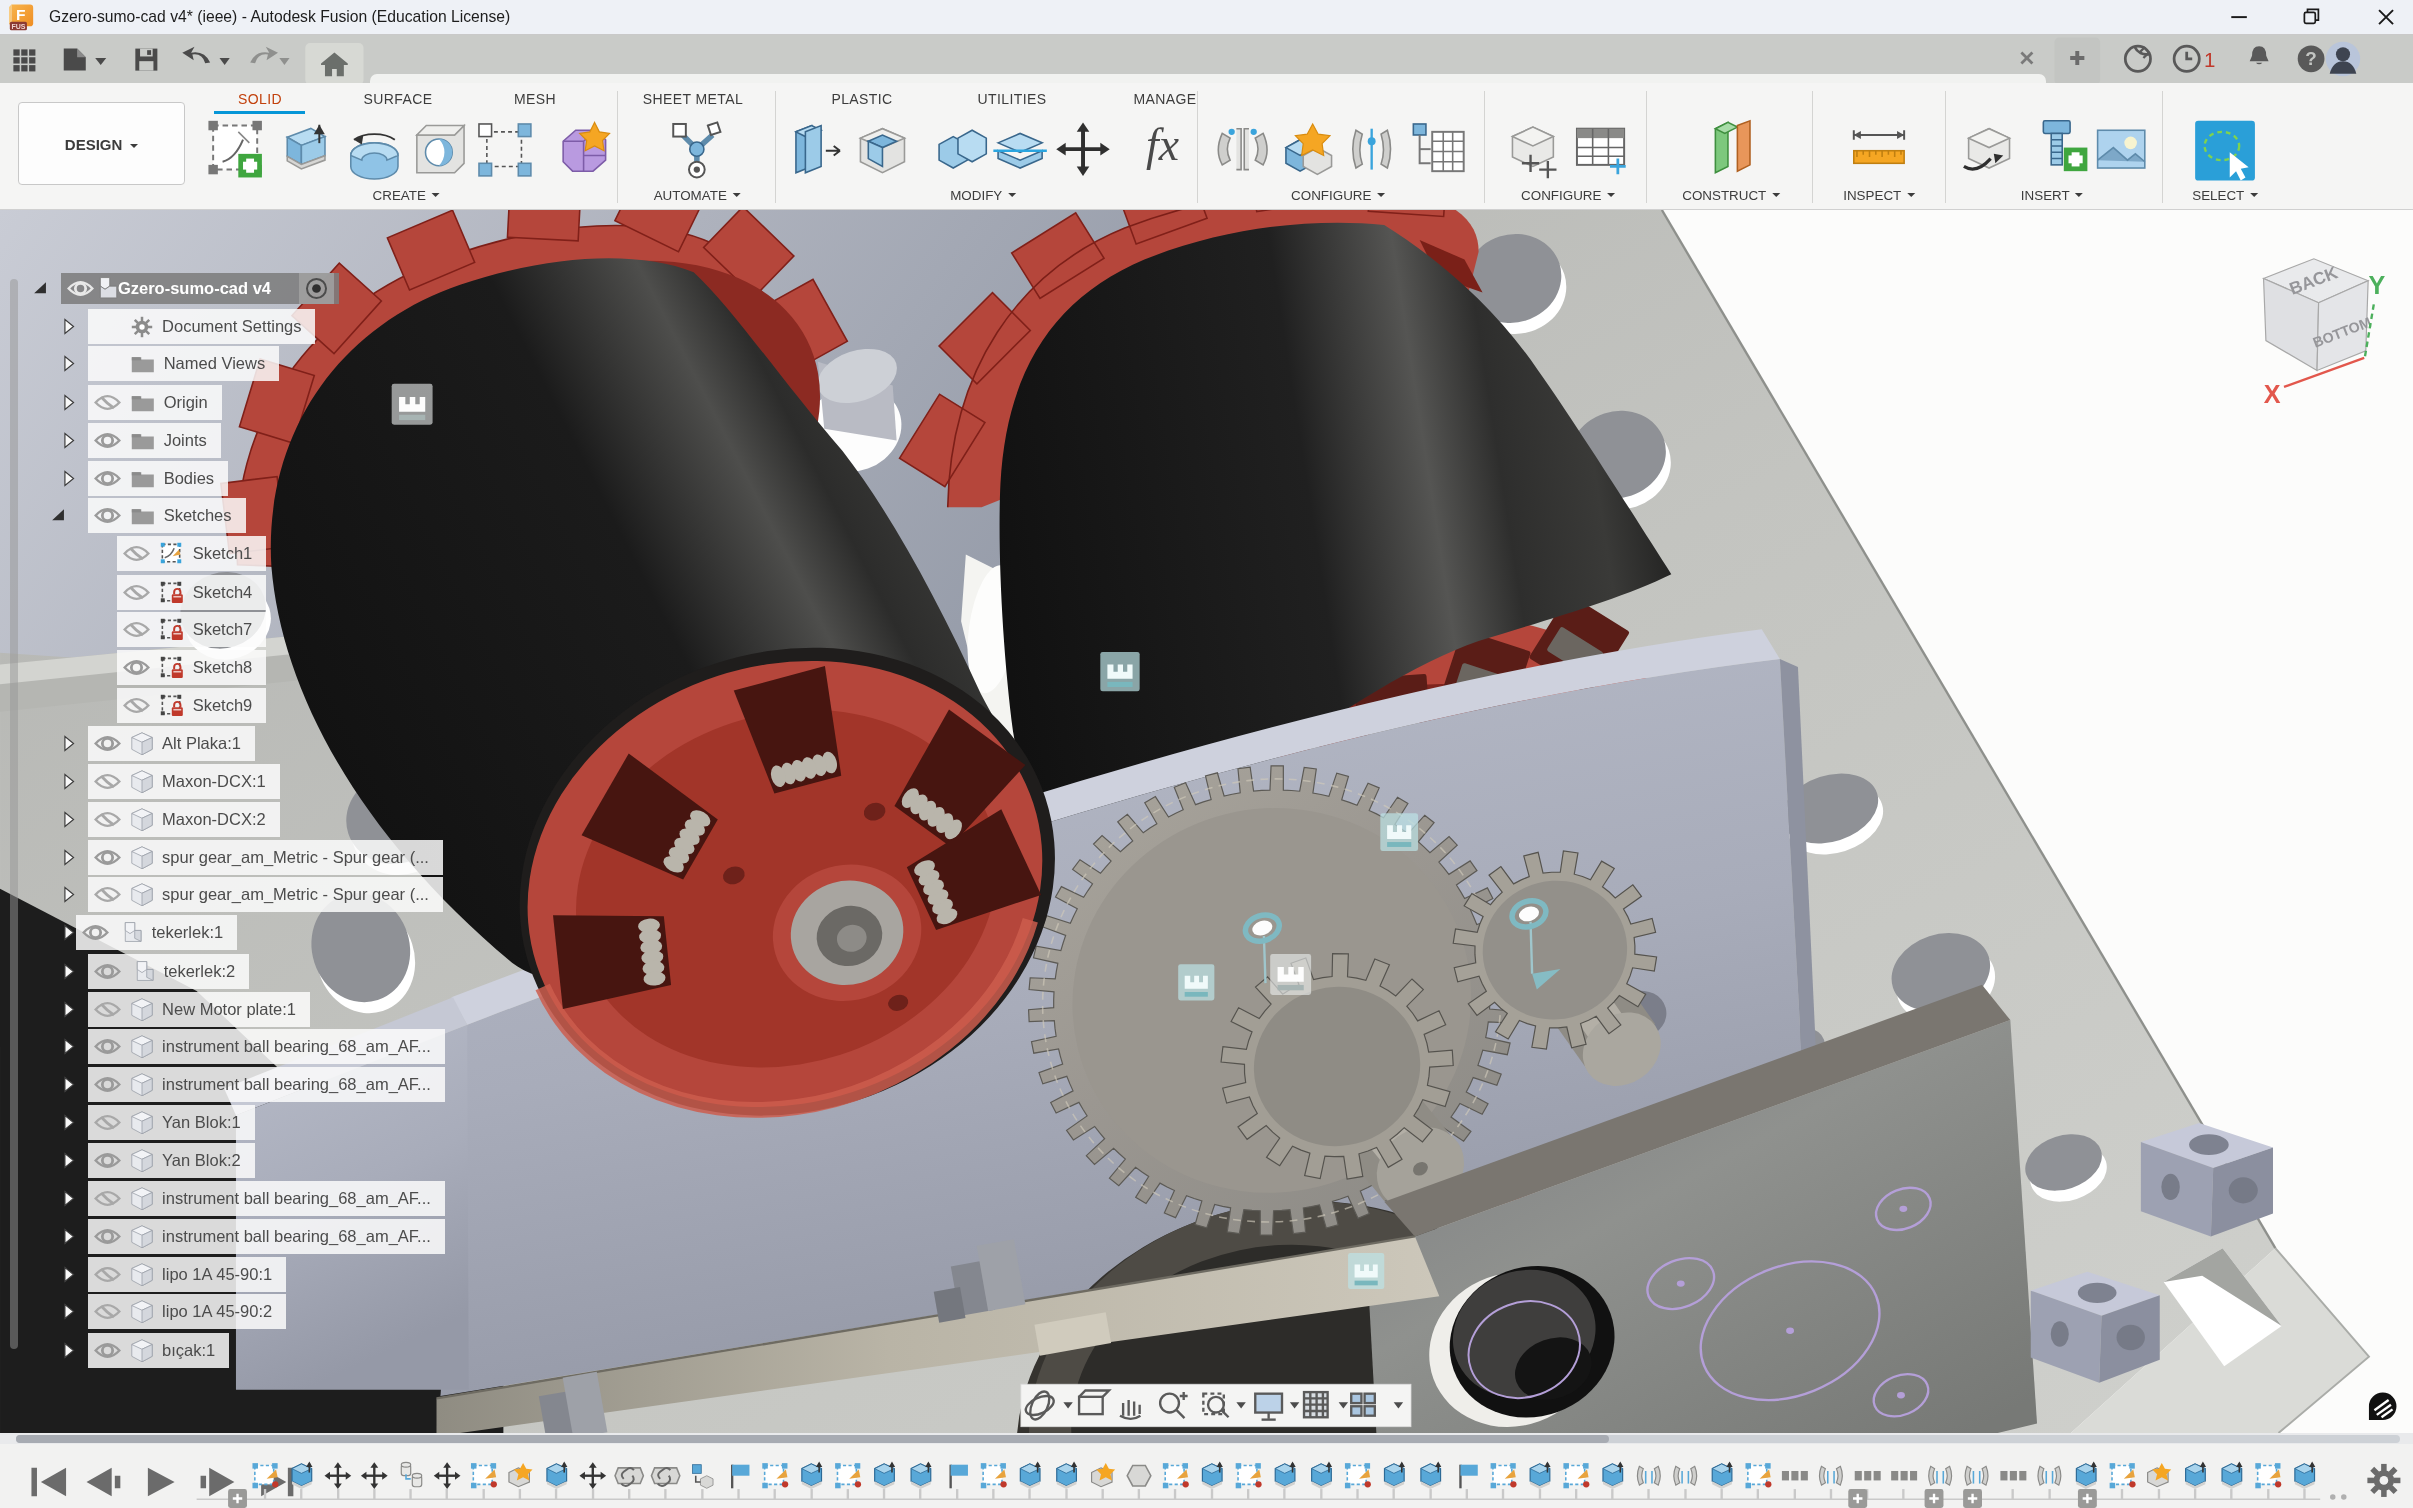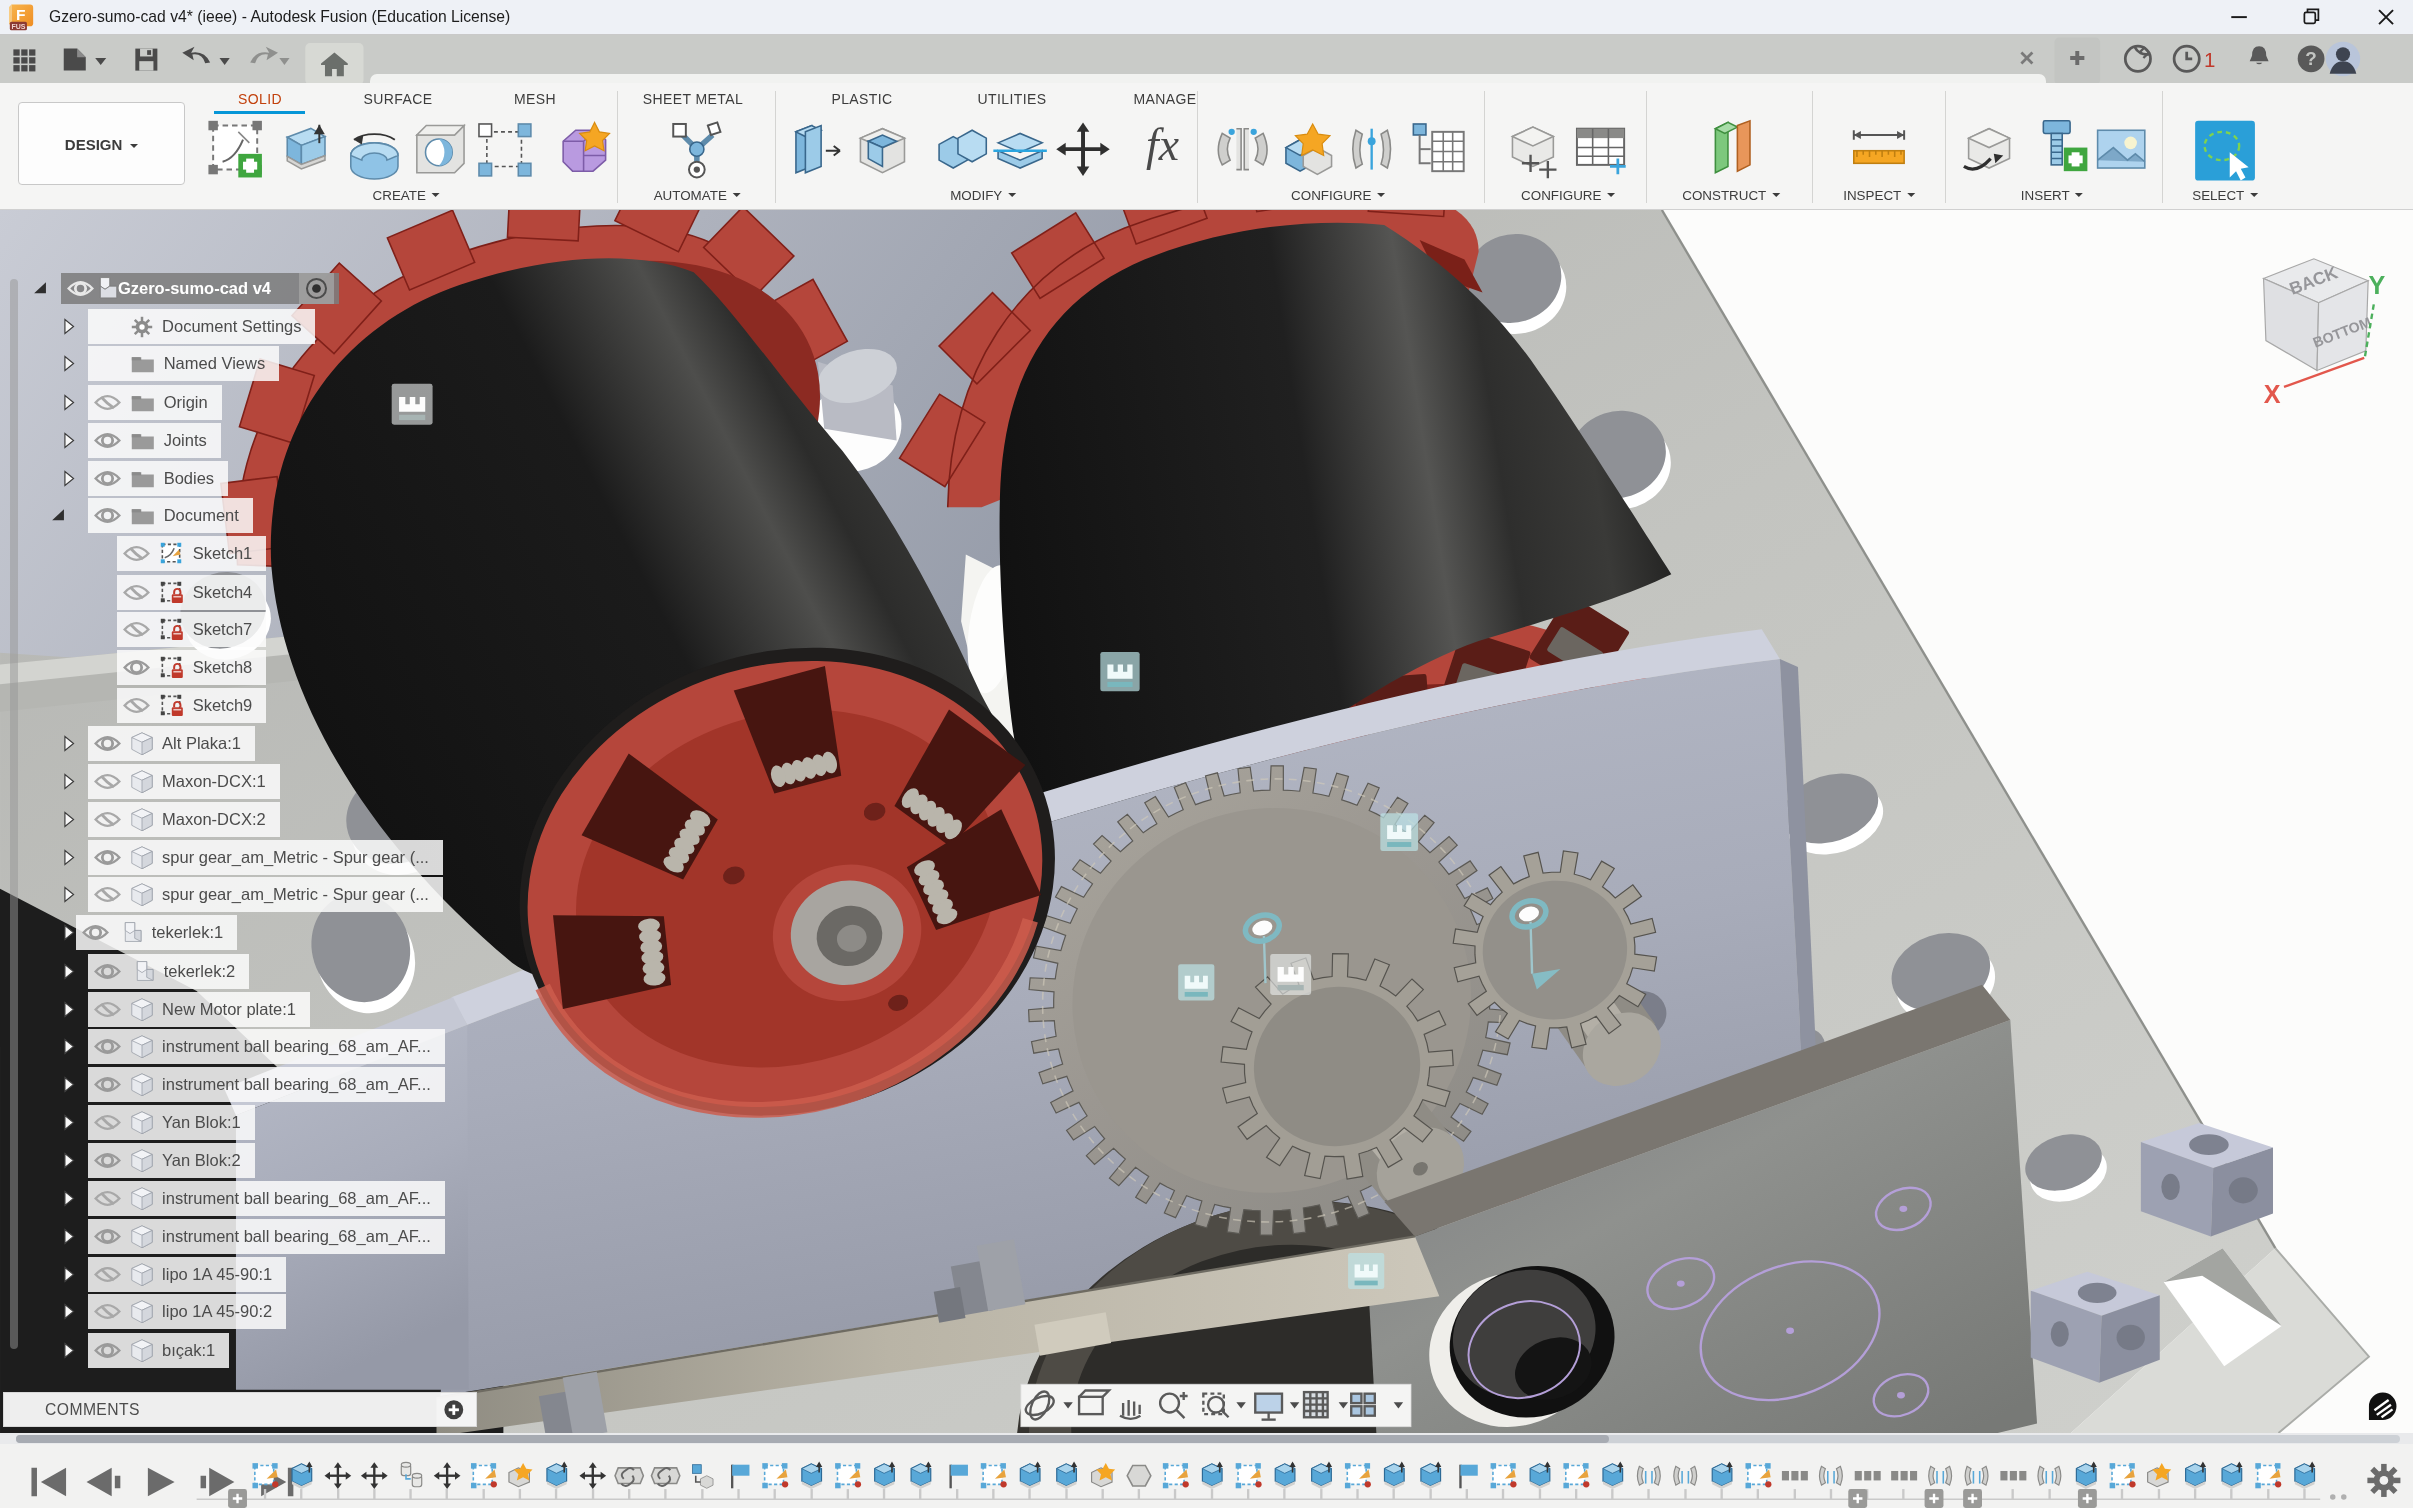--- a/index.html
+++ b/index.html
@@ -765,21 +765,21 @@
           </svg></span>
         <div class="rbox" style="margin-left:88px">
           <svg width="27" height="19" viewBox="0 0 34 24">
             <path d="M2 12 Q17 -4 32 12 Q17 28 2 12 Z" fill="none" stroke="#9a9a9a" stroke-width="3"></path>
             <circle cx="17" cy="12" r="6.5" fill="none" stroke="#9a9a9a" stroke-width="3.5"></circle>
           </svg>
           <svg width="23.6" height="19" viewBox="0 0 30 24">
             <path d="M1 4 L11 4 L13 7 L29 7 L29 23 L1 23 Z" fill="#9a9a9a"></path>
             <rect x="1" y="4" width="12" height="4" fill="#8b8b8b"></rect>
           </svg>
-          <span class="rname">Document</span>
+          <span class="rname">Sketches</span>
         </div>
       </div>
 <div class="brow" style="top:328px">
         <div class="rbox" style="margin-left:117px">
           <svg width="27" height="19" viewBox="0 0 34 24">
             <path d="M2 12 Q17 -4 32 12 Q17 28 2 12 Z" fill="none" stroke="#a8a8a8" stroke-width="3"></path>
             <path d="M9 5 Q17 14 25 19" fill="none" stroke="#a8a8a8" stroke-width="3.5"></path>
           </svg>
           <svg width="23.6" height="23.6" viewBox="0 0 30 30">
             <rect x="3" y="3" width="22" height="22" fill="#fff" stroke="#555" stroke-dasharray="4 3" stroke-width="2"></rect>
@@ -1146,28 +1146,20 @@
             <path d="M2 12 Q17 -4 32 12 Q17 28 2 12 Z" fill="none" stroke="#9a9a9a" stroke-width="3"></path>
             <circle cx="17" cy="12" r="6.5" fill="none" stroke="#9a9a9a" stroke-width="3.5"></circle>
           </svg>
           <svg width="22" height="23.6" viewBox="0 0 28 30">
             <polygon points="14,1 27,7 27,22 14,29 1,22 1,7" fill="#e8eaee" stroke="#9aa0a8"></polygon>
             <polygon points="14,1 27,7 14,13 1,7" fill="#f2f3f6" stroke="#9aa0a8"></polygon>
             <polygon points="14,13 27,7 27,22 14,29" fill="#d4d7dd" stroke="#9aa0a8"></polygon>
           </svg>
           <span class="rname">bıçak:1</span>
         </div>
-      </div>
-<div class="comments">
-        <span>COMMENTS</span>
-        <svg width="23.6" height="23.6" viewBox="0 0 30 30">
-          <circle cx="15" cy="15" r="12" fill="#3f3f3f"></circle>
-          <rect x="8.5" y="13.2" width="13" height="3.6" fill="#fff"></rect>
-          <rect x="13.2" y="8.5" width="3.6" height="13" fill="#fff"></rect>
-        </svg>
       </div>
     </div>
 </div>
 <div id="hscroll">
     <div class="track"></div>
     <div class="thumb"></div>
   </div>
 <div id="timeline"><svg width="2413" height="76" viewBox="0 0 3068 96">
       <g fill="#6b6b6b">
         <path d="M 40 30 v 36 h 7 v -36 Z M 52 48 L 84 30 v 36 Z"></path>

